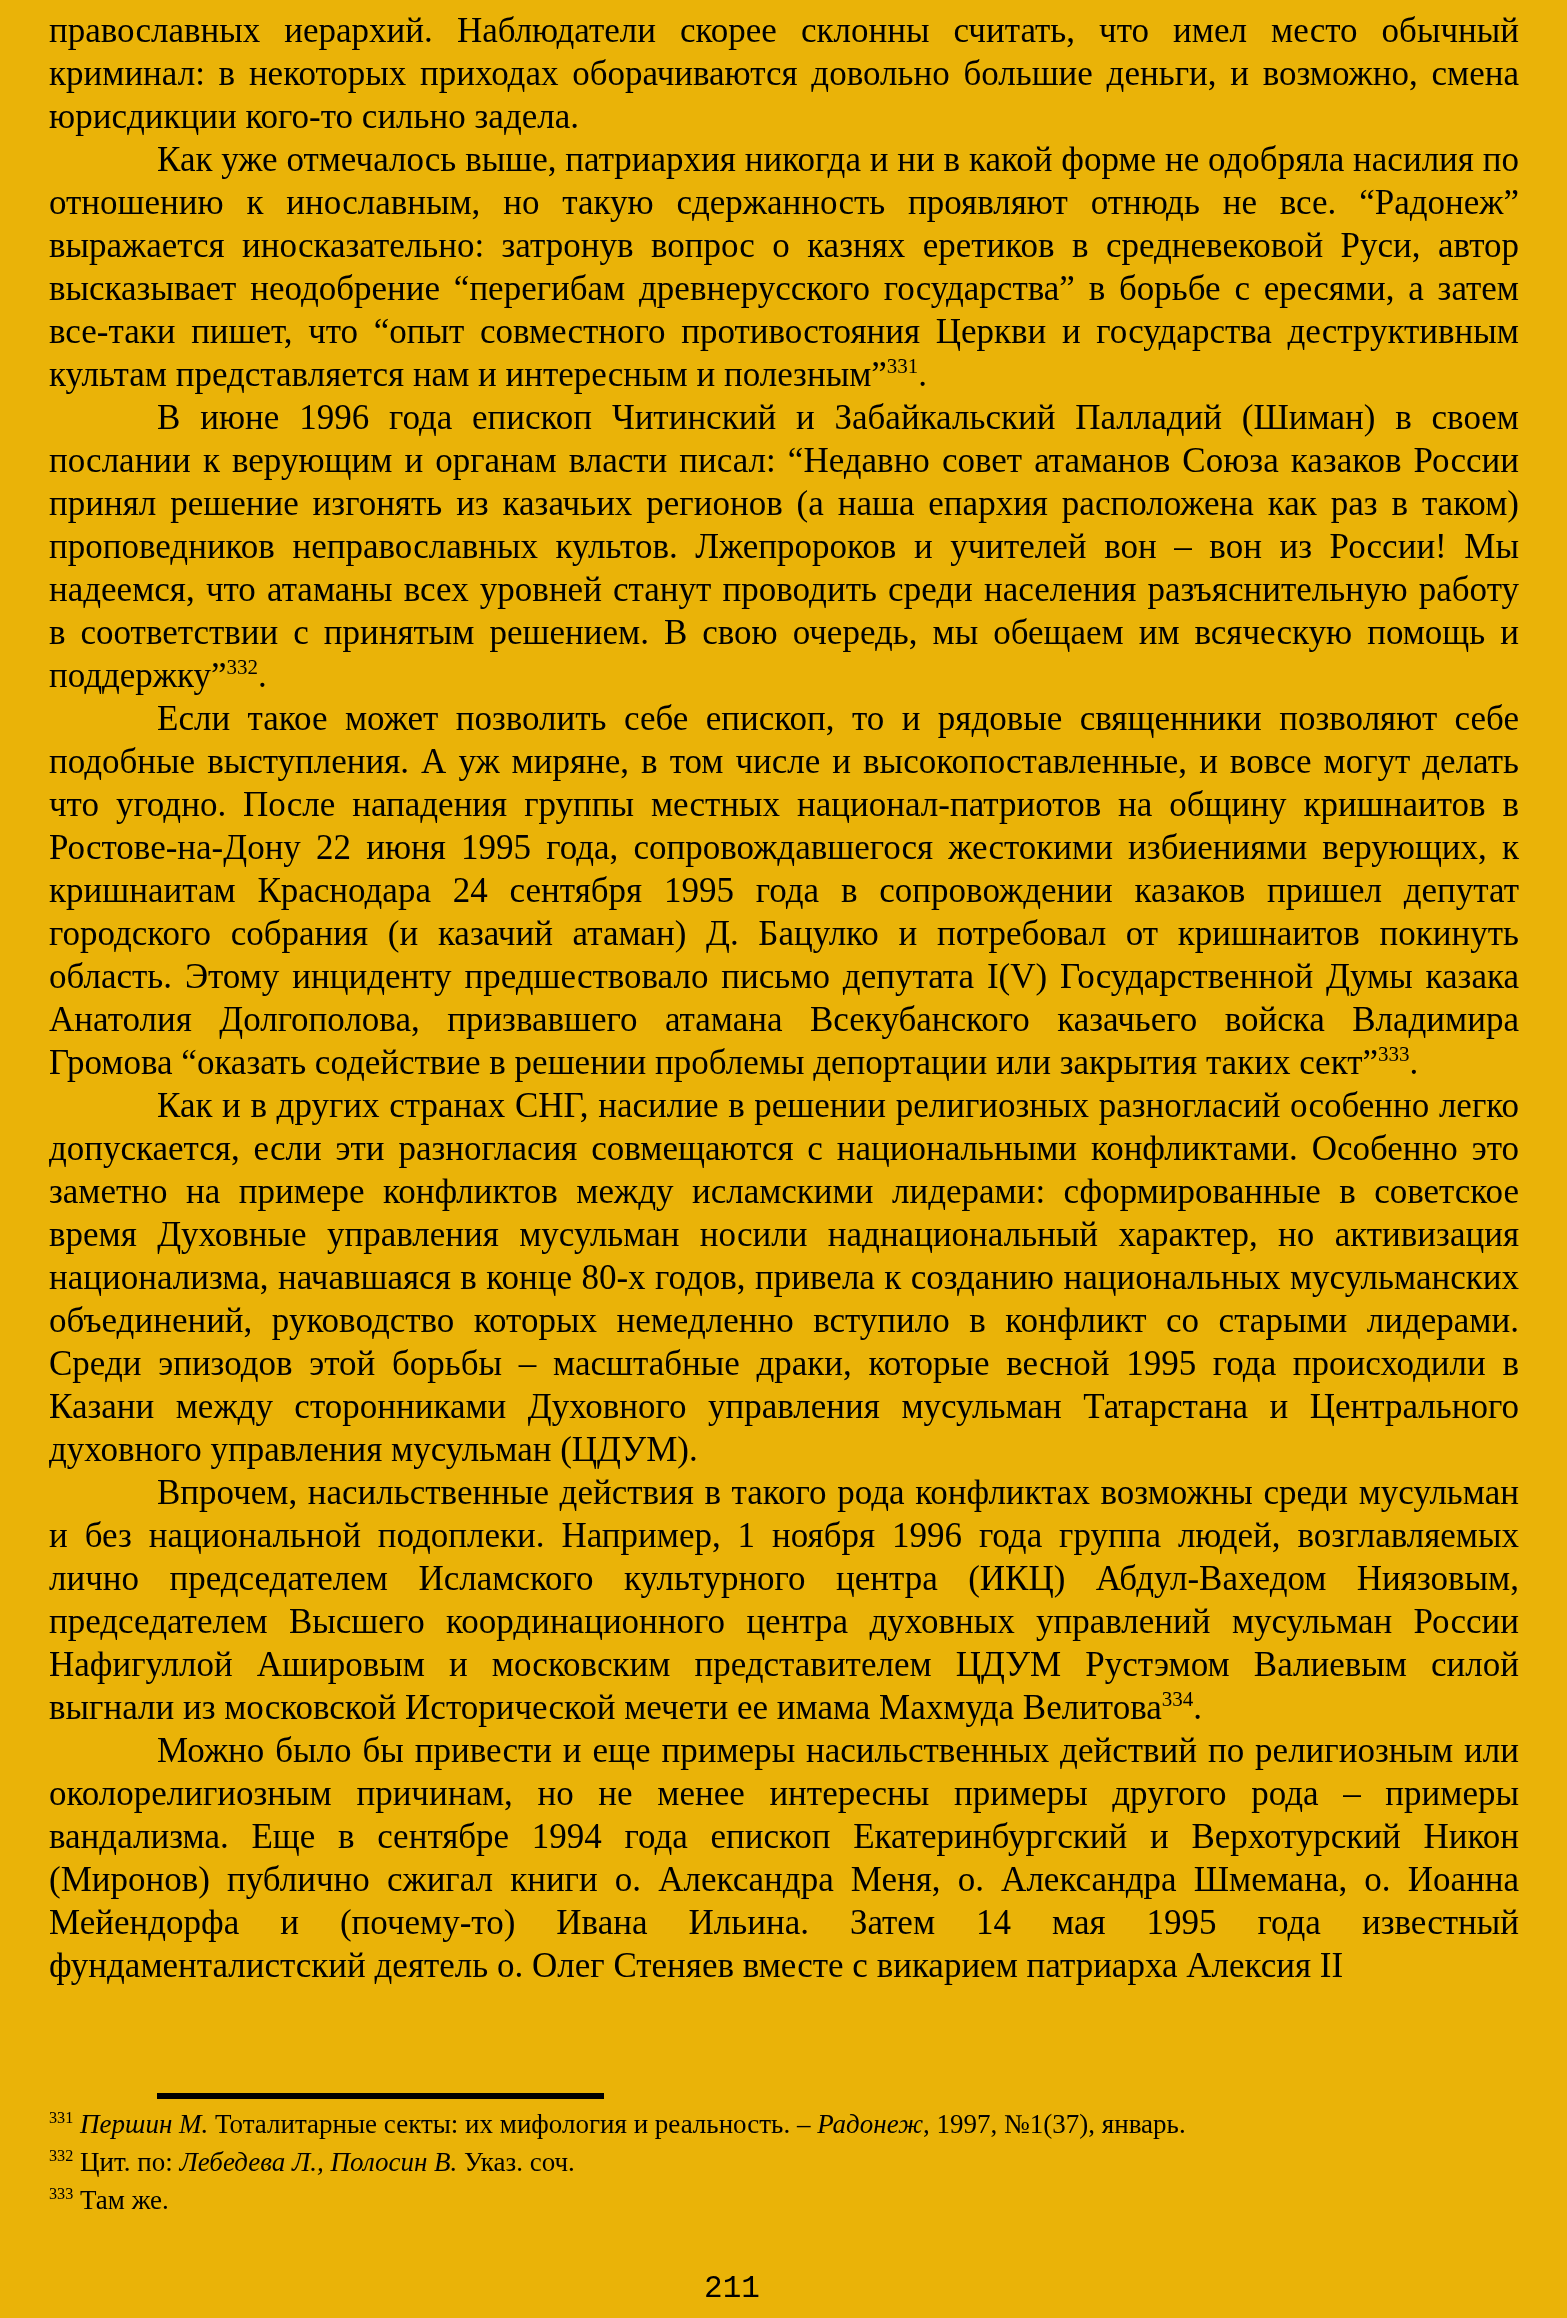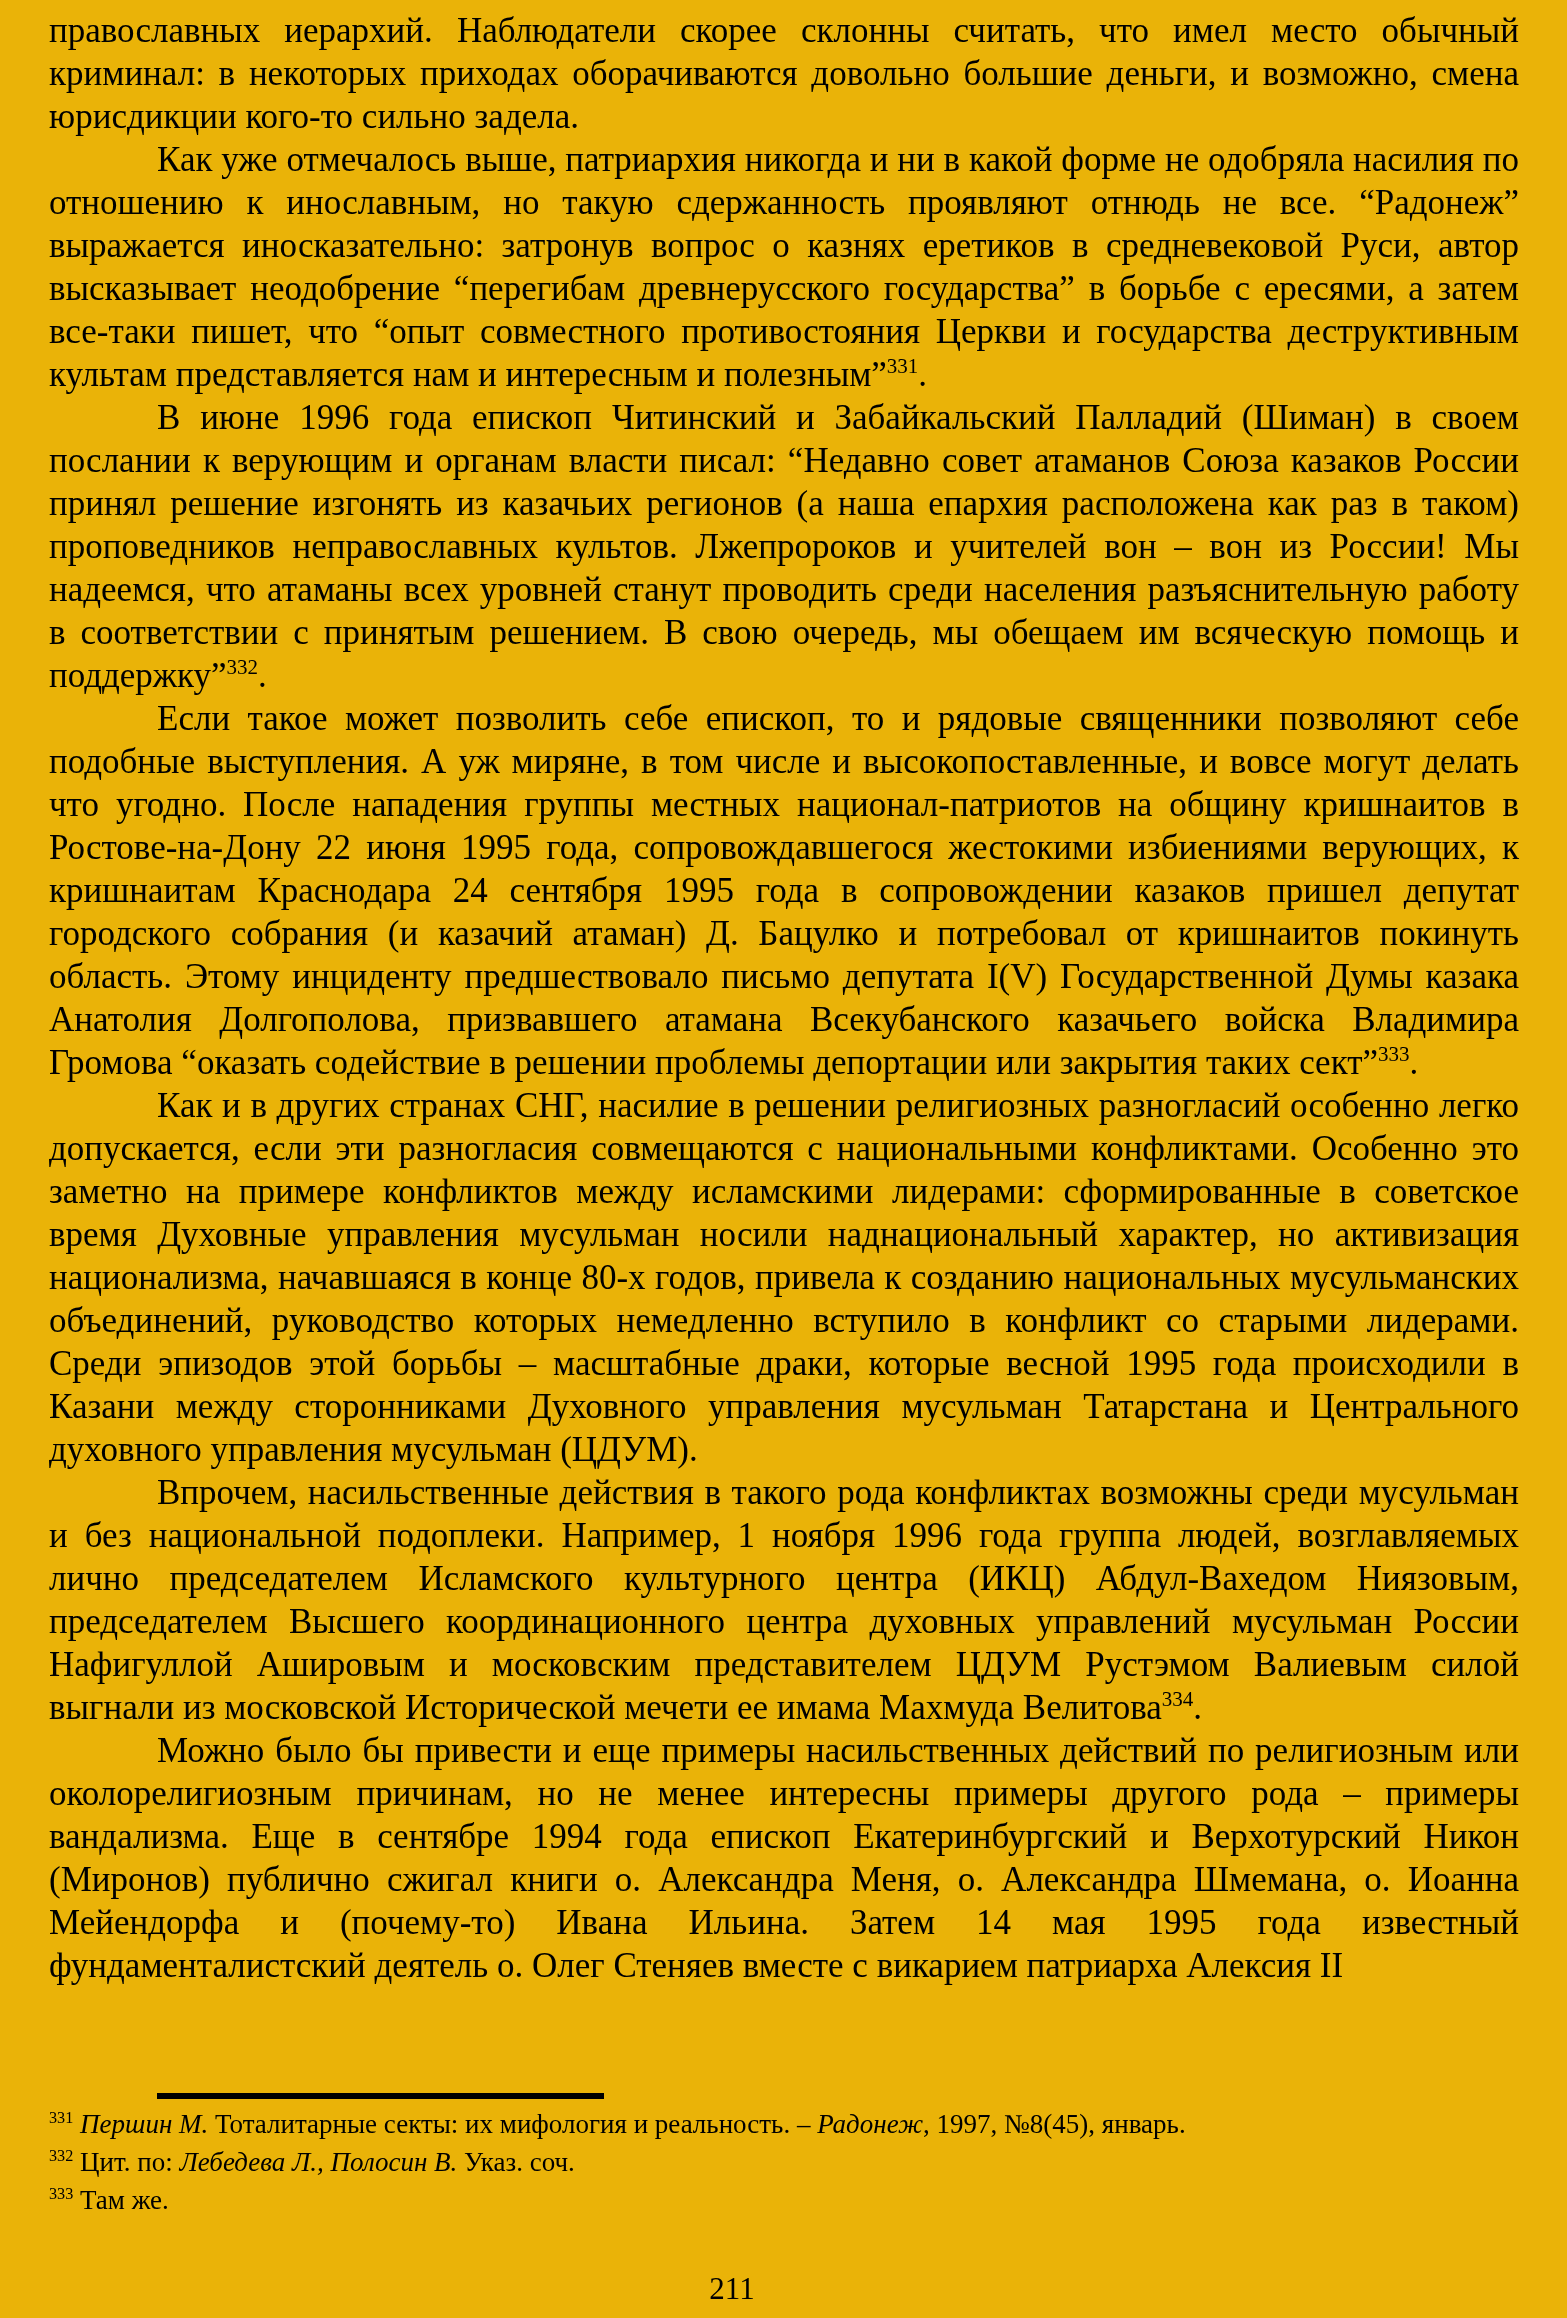--- a/index.html
+++ b/index.html
@@ -63,36 +63,37 @@
     font-style: italic;
   }
   .page-number {
     position: absolute;
     left: 0;
     top: 2272px;
     width: 1464px;
     text-align: center;
     font-size: 31px;
     line-height: 34px;
+    font-family: Liberation Mono, monospace;
   }
 </style>
 </head>
 <body>
 
 <div class="page">
   <main class="body-text" id="paragraphs">
       <p class="para">православных иерархий. Наблюдатели скорее склонны считать, что имел место обычный криминал: в некоторых приходах оборачиваются довольно большие деньги, и возможно, смена юрисдикции кого-то сильно задела.</p>
       <p class="para indent">Как уже отмечалось выше, патриархия никогда и ни в какой форме не одобряла насилия по отношению к инославным, но такую сдержанность проявляют отнюдь не все. “Радонеж” выражается иносказательно: затронув вопрос о казнях еретиков в средневековой Руси, автор высказывает неодобрение “перегибам древнерусского государства” в борьбе с ересями, а затем все-таки пишет, что “опыт совместного противостояния Церкви и государства деструктивным культам представляется нам и интересным и полезным”<sup class="fnref">331</sup>.</p>
       <p class="para indent">В июне 1996 года епископ Читинский и Забайкальский Палладий (Шиман) в своем послании к верующим и органам власти писал: “Недавно совет атаманов Союза казаков России принял решение изгонять из казачьих регионов (а наша епархия расположена как раз в таком) проповедников неправославных культов. Лжепророков и учителей вон – вон из России! Мы надеемся, что атаманы всех уровней станут проводить среди населения разъяснительную работу в соответствии с принятым решением. В свою очередь, мы обещаем им всяческую помощь и поддержку”<sup class="fnref">332</sup>.</p>
       <p class="para indent">Если такое может позволить себе епископ, то и рядовые священники позволяют себе подобные выступления. А уж миряне, в том числе и высокопоставленные, и вовсе могут делать что угодно. После нападения группы местных национал-патриотов на общину кришнаитов в Ростове-на-Дону 22 июня 1995 года, сопровождавшегося жестокими избиениями верующих, к кришнаитам Краснодара 24 сентября 1995 года в сопровождении казаков пришел депутат городского собрания (и казачий атаман) Д. Бацулко и потребовал от кришнаитов покинуть область. Этому инциденту предшествовало письмо депутата I(V) Государственной Думы казака Анатолия Долгополова, призвавшего атамана Всекубанского казачьего войска Владимира Громова “оказать содействие в решении проблемы депортации или закрытия таких сект”<sup class="fnref">333</sup>.</p>
       <p class="para indent">Как и в других странах СНГ, насилие в решении религиозных разногласий особенно легко допускается, если эти разногласия совмещаются с национальными конфликтами. Особенно это заметно на примере конфликтов между исламскими лидерами: сформированные в советское время Духовные управления мусульман носили наднациональный характер, но активизация национализма, начавшаяся в конце 80-х годов, привела к созданию национальных мусульманских объединений, руководство которых немедленно вступило в конфликт со старыми лидерами. Среди эпизодов этой борьбы – масштабные драки, которые весной 1995 года происходили в Казани между сторонниками Духовного управления мусульман Татарстана и Центрального духовного управления мусульман (ЦДУМ).</p>
       <p class="para indent">Впрочем, насильственные действия в такого рода конфликтах возможны среди мусульман и без национальной подоплеки. Например, 1 ноября 1996 года группа людей, возглавляемых лично председателем Исламского культурного центра (ИКЦ) Абдул-Вахедом Ниязовым, председателем Высшего координационного центра духовных управлений мусульман России Нафигуллой Ашировым и московским представителем ЦДУМ Рустэмом Валиевым силой выгнали из московской Исторической мечети ее имама Махмуда Велитова<sup class="fnref">334</sup>.</p>
       <p class="para indent">Можно было бы привести и еще примеры насильственных действий по религиозным или околорелигиозным причинам, но не менее интересны примеры другого рода – примеры вандализма. Еще в сентябре 1994 года епископ Екатеринбургский и Верхотурский Никон (Миронов) публично сжигал книги о. Александра Меня, о. Александра Шмемана, о. Иоанна Мейендорфа и (почему-то) Ивана Ильина. Затем 14 мая 1995 года известный фундаменталистский деятель о. Олег Стеняев вместе с викарием патриарха Алексия II</p>
     </main>
   <div class="footnote-sep"></div>
   <section class="footnotes" id="footnotes">
-      <div class="fn"><sup class="fnref">331</sup> <span class="it">Першин М.</span><span> Тоталитарные секты: их мифология и реальность. – </span><span class="it">Радонеж</span><span>, 1997, №8(45), январь.</span></div>
+      <div class="fn"><sup class="fnref">331</sup> <span class="it">Першин М.</span><span> Тоталитарные секты: их мифология и реальность. – </span><span class="it">Радонеж</span><span>, 1997, №1(37), январь.</span></div>
       <div class="fn"><sup class="fnref">332</sup> <span>Цит. по: </span><span class="it">Лебедева Л., Полосин В.</span><span> Указ. соч.</span></div>
       <div class="fn"><sup class="fnref">333</sup> <span>Там же.</span></div>
     </section>
   <div class="page-number">211</div>
 </div>
 
 
 </body></html>

